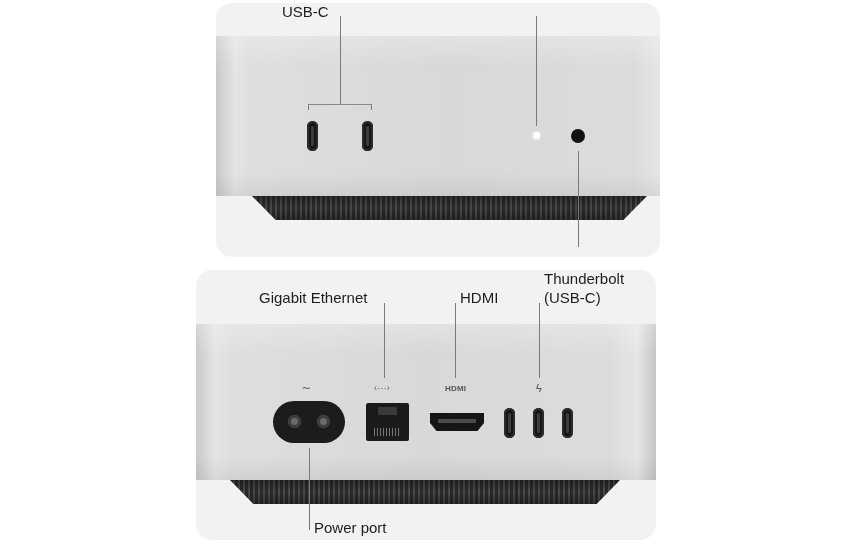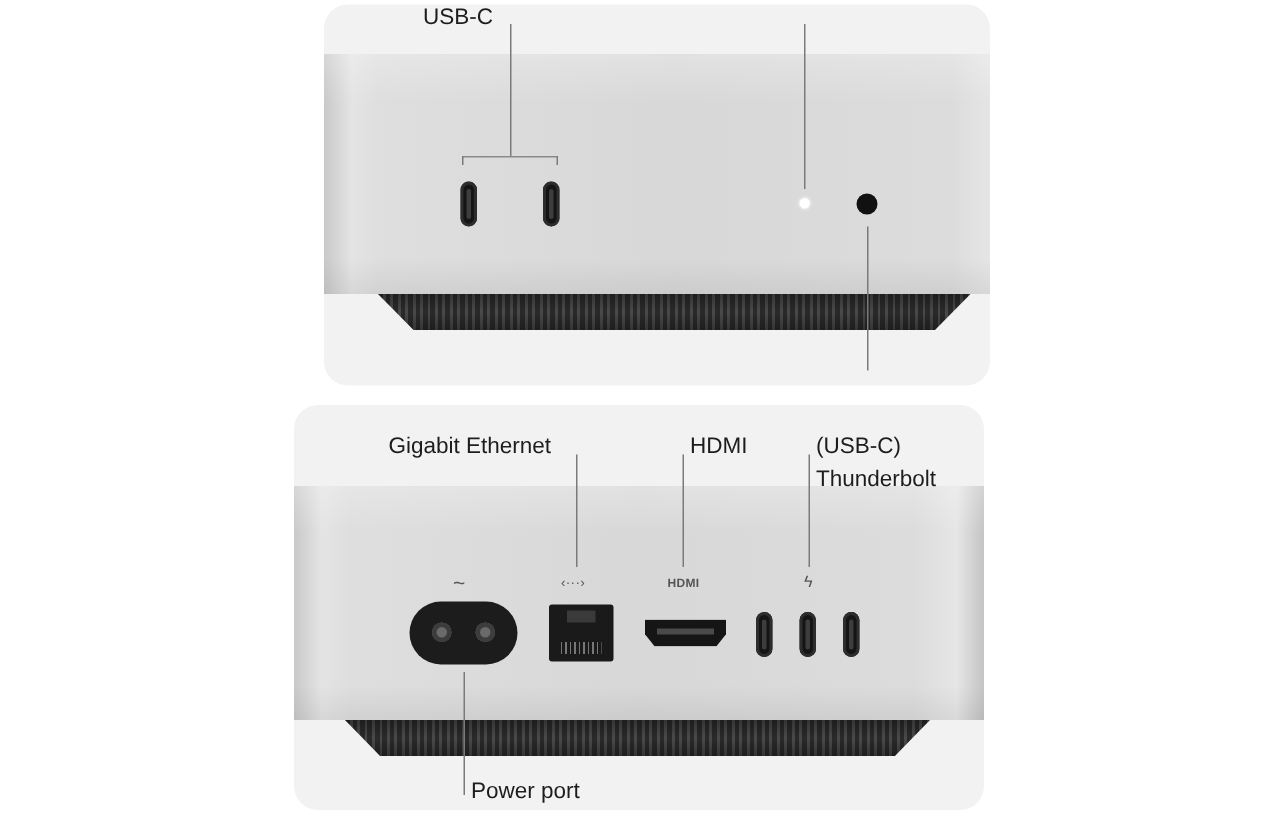--- a/index.html
+++ b/index.html
@@ -65,21 +65,21 @@
   <div class="ethernet" style="left:170px;top:133px;">
     <div class="tab"></div>
     <div class="pins"></div>
   </div>
 
   <div class="label" style="left:264px;top:19px;">HDMI</div>
   <div class="leader" style="left:259px;top:33px;height:75px;"></div>
   <div class="glyph" style="left:249px;top:114px;font-weight:bold;font-size:8px;">HDMI</div>
   <div class="hdmi" style="left:234px;top:143px;"></div>
 
-  <div class="label" style="left:348px;top:0px;margin-top:41px;">Thunderbolt</div>
+  <div class="label" style="left:348px;top:0px;">Thunderbolt</div>
   <div class="label" style="left:348px;top:19px;">(USB-C)</div>
   <div class="leader" style="left:343px;top:33px;height:75px;"></div>
   <div class="glyph" style="left:340px;top:112px;font-size:11px;">ϟ</div>
   <div class="usbc" style="left:308px;top:138px;"></div>
   <div class="usbc" style="left:337px;top:138px;"></div>
   <div class="usbc" style="left:366px;top:138px;"></div>
 
   <div class="glyph" style="left:106px;top:110px;font-size:14px;">~</div>
   <div class="power" style="left:77px;top:131px;">
     <div class="pin" style="left:15px;"></div>

